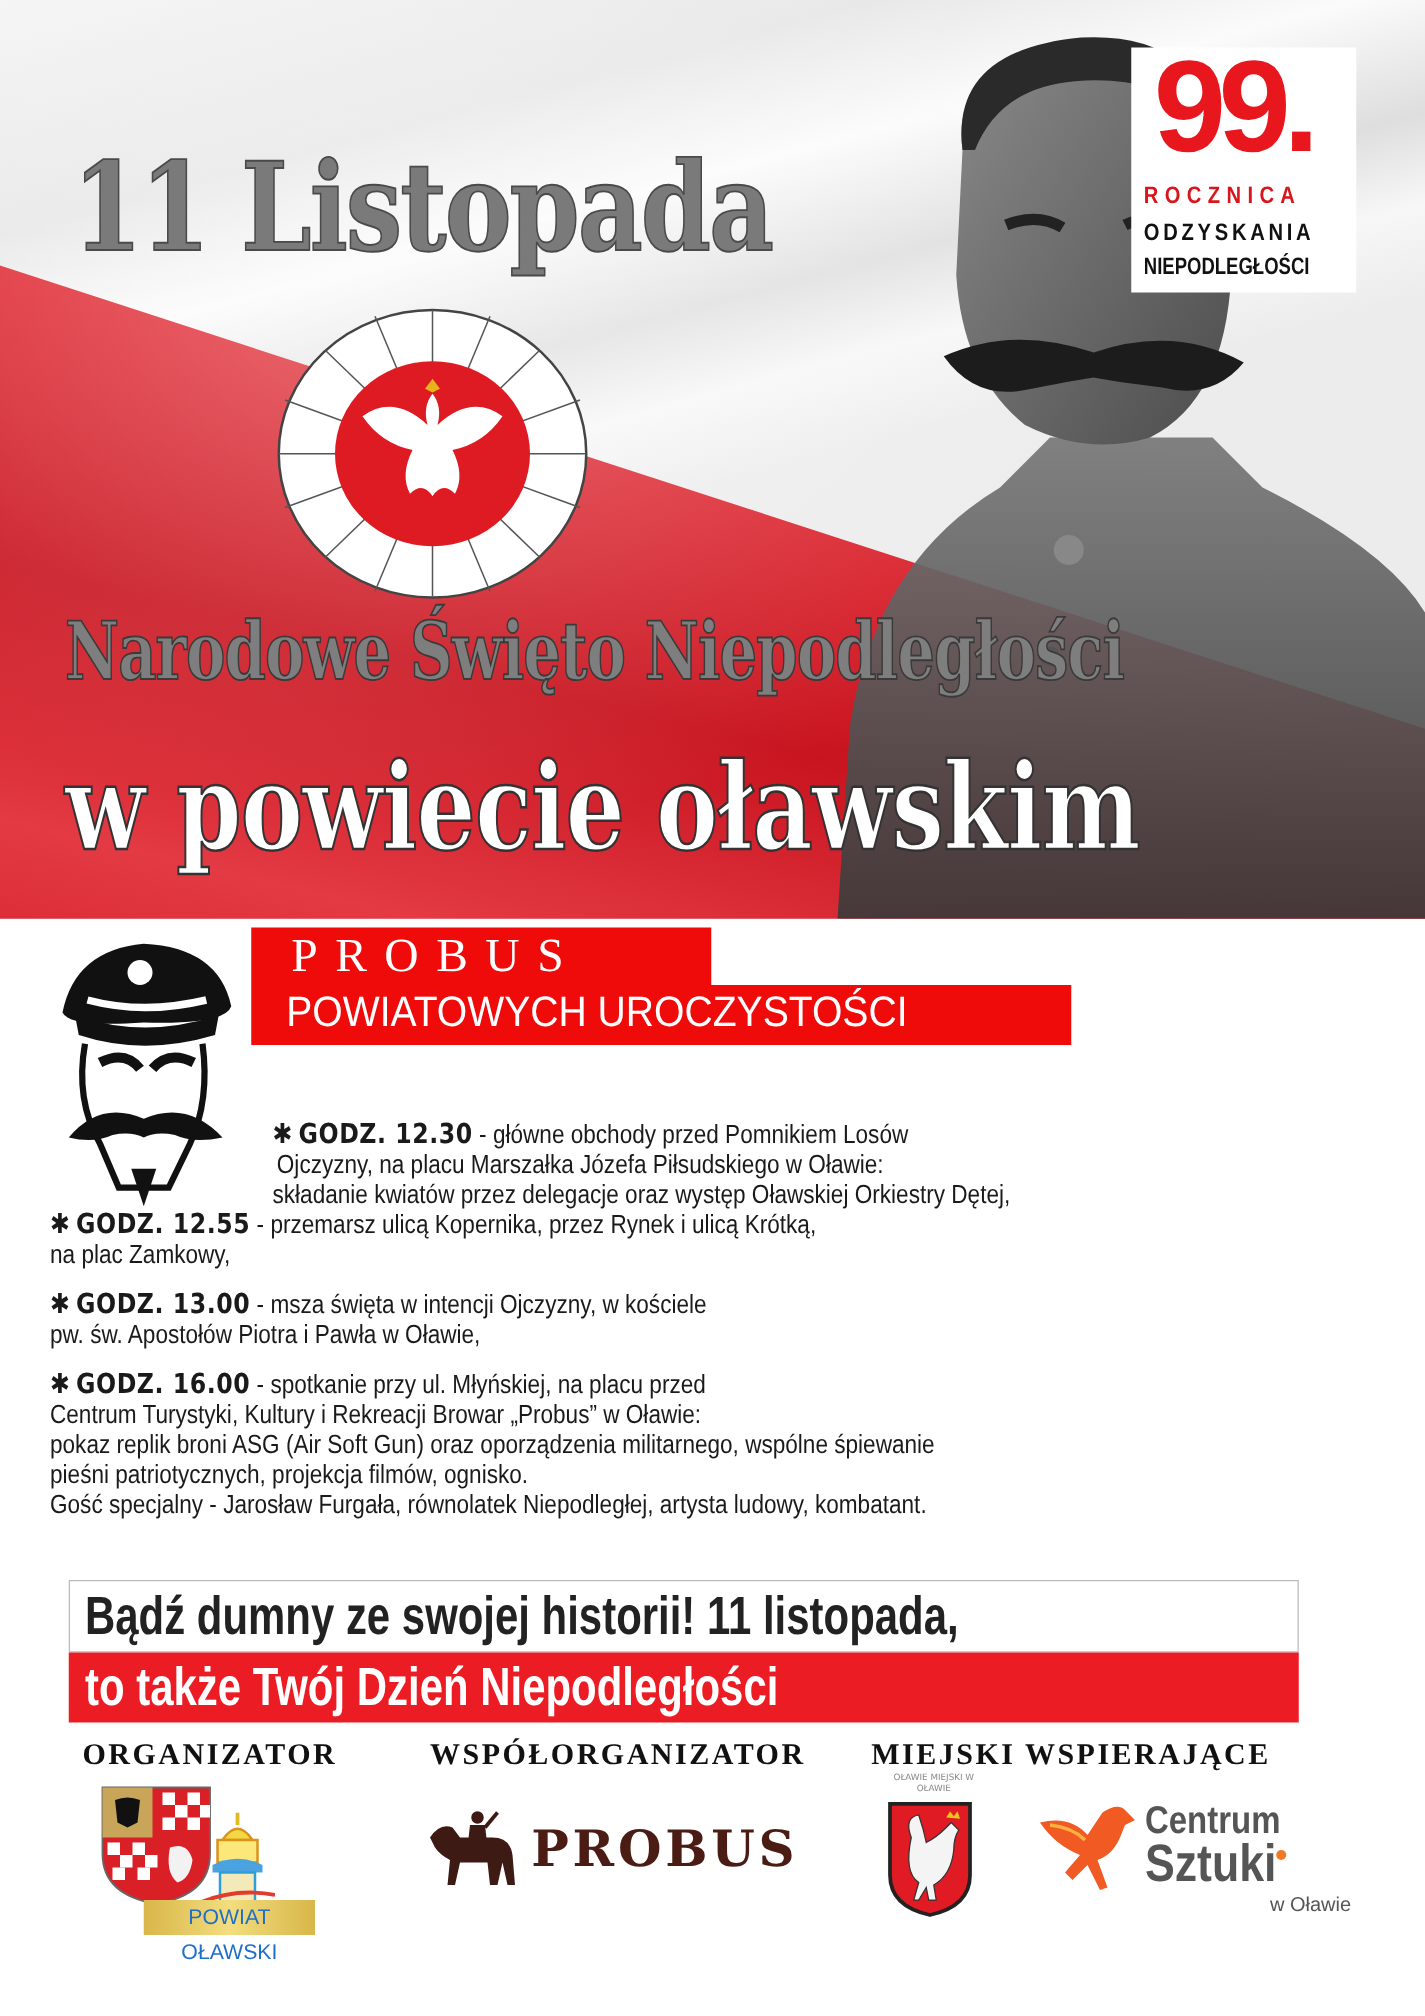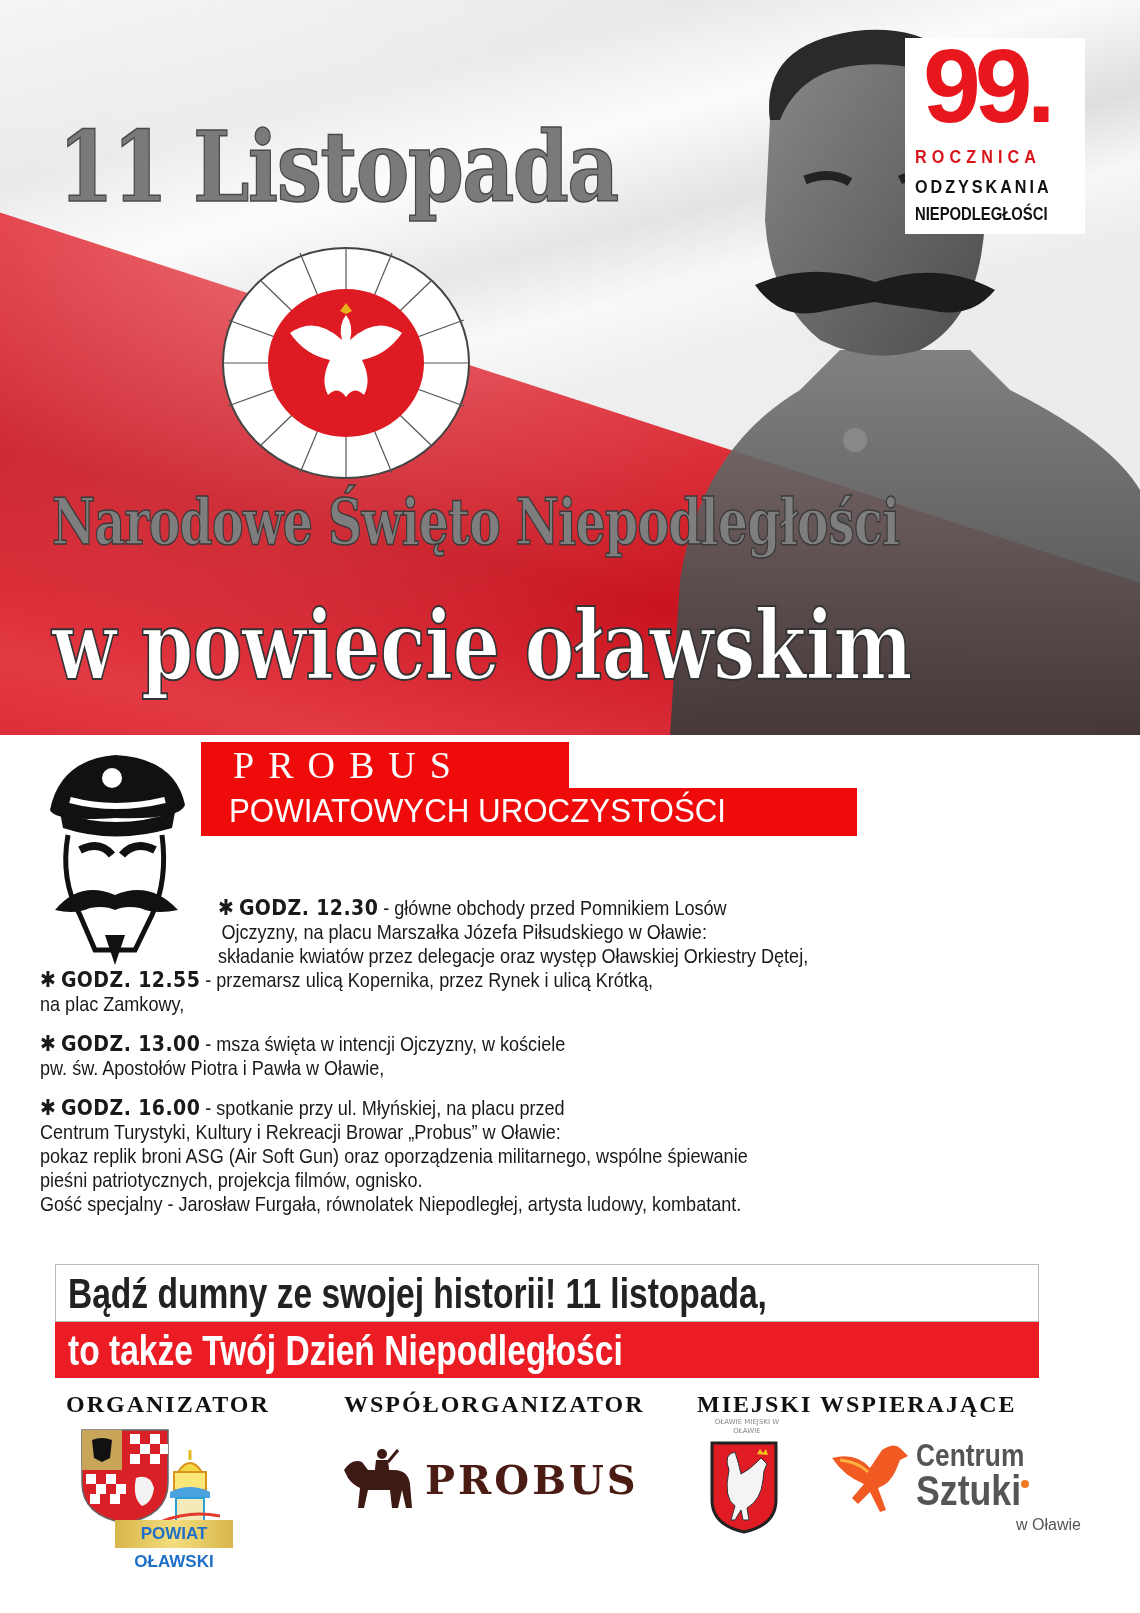--- a/index.html
+++ b/index.html
@@ -68,22 +68,22 @@
   .slogan-t2 { position: absolute; left: 68px; top: 1322px; font-family: "Liberation Sans", sans-serif; font-weight: bold;
           font-size: 43px; color: #fff; transform: scaleX(0.78); transform-origin: left; white-space: nowrap; line-height: 56px; }
 
   
   .sp-head { position: absolute; top: 1392px; font-family: "Liberation Serif", serif; font-weight: bold; font-size: 24px;
           color: #111; letter-spacing: 2px; line-height: 1; white-space: nowrap; }
   .logo { position: absolute; }
   .logo svg { width: 100%; height: 100%; }
   .probus-word { position: absolute; left: 425px; top: 1460px; font-family: "DejaVu Serif", serif; font-weight: bold;
           font-size: 40px; color: #4a1c14; letter-spacing: 3px; line-height: 1; }
-  .powiat-label { position: absolute; left: 115px; top: 1520px; width: 118px; height: 28px;
-          background: linear-gradient(90deg,#d8b64a,#f3dd7e,#d8b64a); color: #1e6fc8; font-weight: bold; font-size: 17px;
+  .powiat-label { position: absolute; left: 115px; top: 1520px; width: 137px; height: 28px;
+          background: linear-gradient(90deg,#d8b64a,#f3dd7e,#d8b64a); color: #1e6fc8; font-weight: normal; font-size: 17px;
           text-align: center; line-height: 28px; font-family: "Liberation Sans", sans-serif; }
   .cs-word1 { position: absolute; left: 916px; top: 1440px; font-family: "Liberation Sans", sans-serif; font-weight: bold;
           font-size: 31px; color: #555; transform: scaleX(0.85); transform-origin: left; line-height: 1; }
   .cs-word2 { position: absolute; left: 916px; top: 1470px; font-family: "Liberation Sans", sans-serif; font-weight: bold;
           font-size: 42px; color: #555; transform: scaleX(0.85); transform-origin: left; line-height: 1; }
   .cs-dot { position: absolute; left: 1021px; top: 1480px; width: 8px; height: 8px; border-radius: 50%; background: #f07a24; }
   .cs-word3 { position: absolute; left: 1016px; top: 1516px; font-family: "Liberation Sans", sans-serif; font-size: 16px; color: #555; }
   .tiny-office { position: absolute; left: 712px; top: 1418px; width: 70px; font-size: 7px; color: #888; text-align: center;
           line-height: 9px; font-family: "DejaVu Sans", sans-serif; }
 </style>

